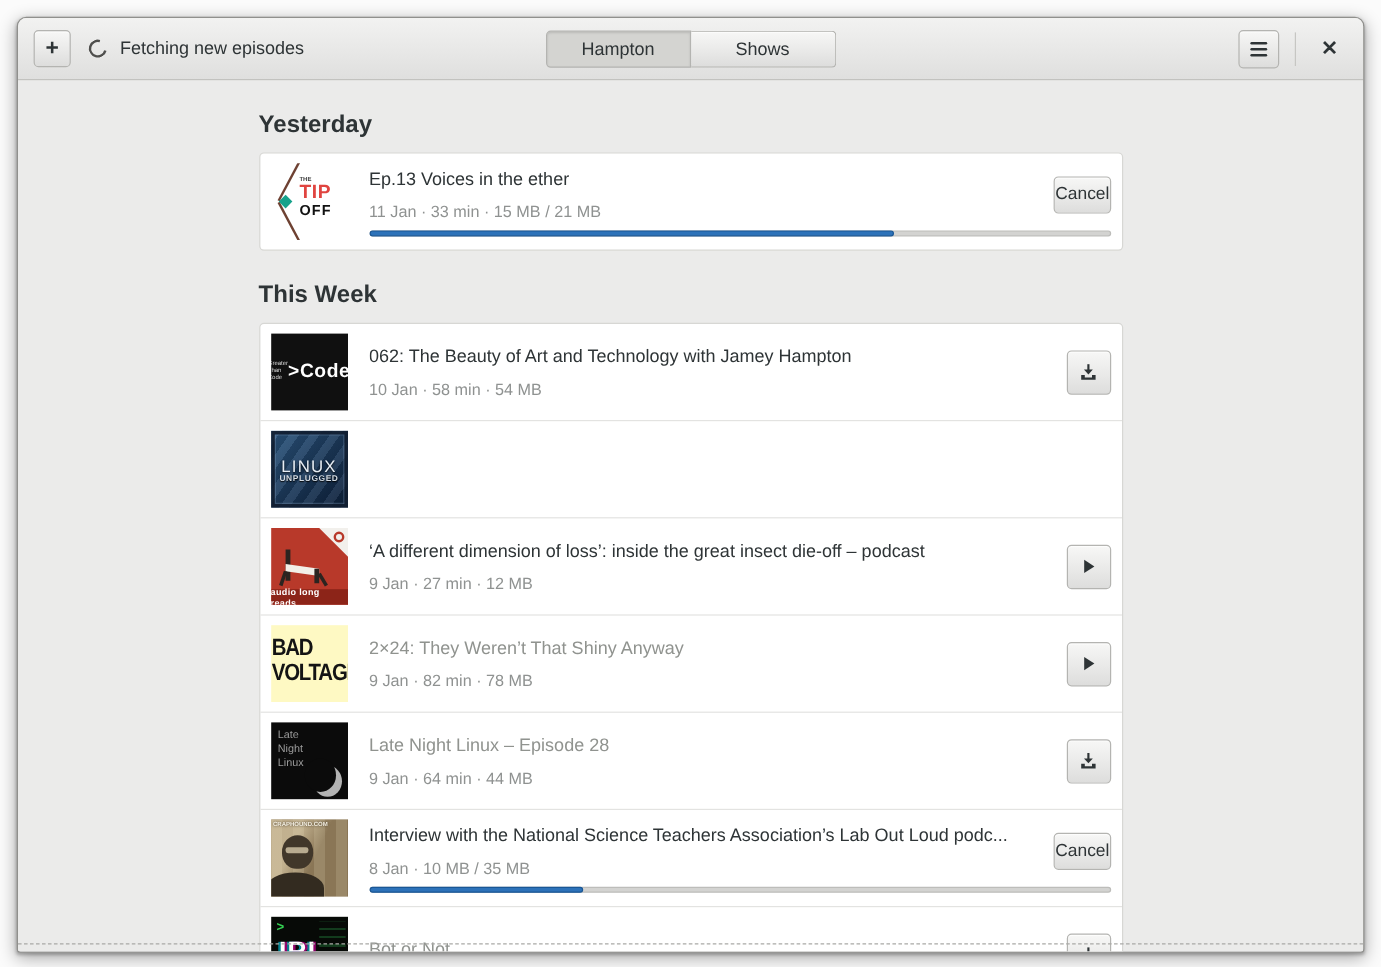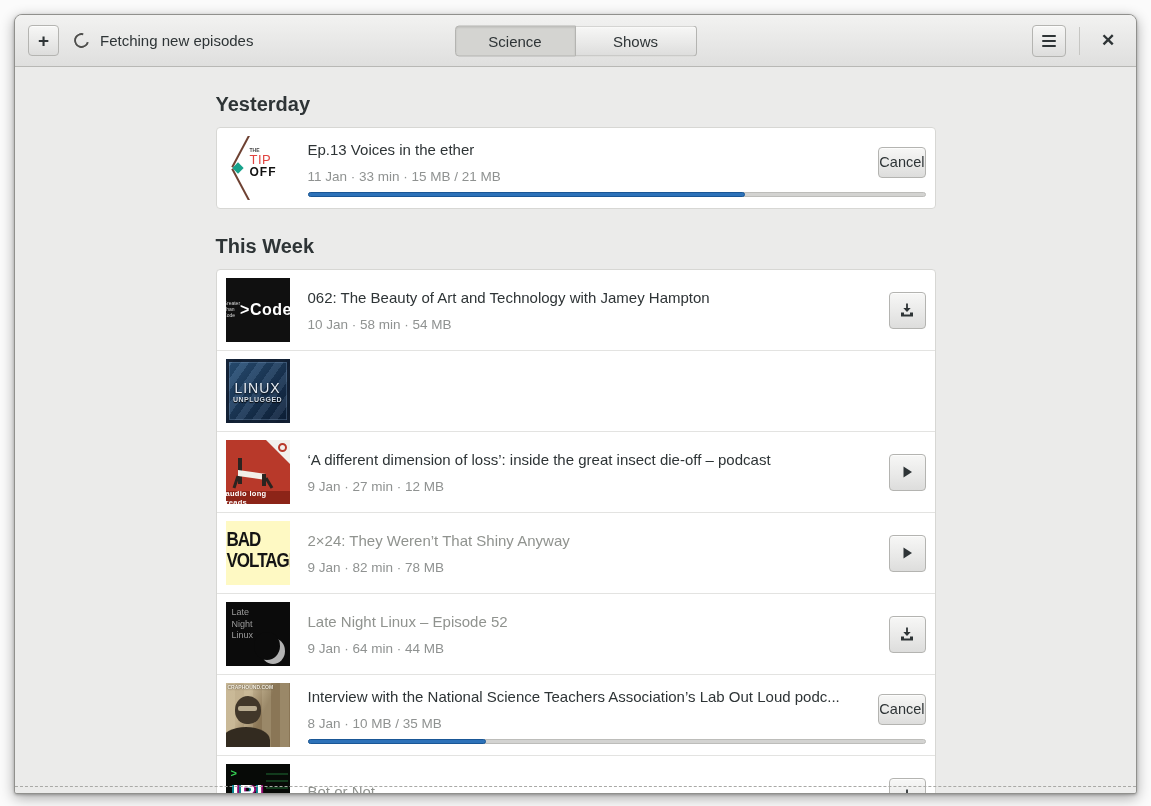--- a/index.html
+++ b/index.html
@@ -117,21 +117,21 @@
   
   .thumb { width:64px; height:64px; flex:0 0 64px; position:relative; overflow:hidden; }
   
   .thumb.tip-off { background:#fff; }
   .thumb.tip-off .ln { position:absolute; width:2px; height:46px; background:#6e4132; left:16px; }
   .thumb.tip-off .ln1 { top:-12px; transform:rotate(28deg); }
   .thumb.tip-off .ln2 { bottom:-12px; transform:rotate(-28deg); }
   .thumb.tip-off .diamond { position:absolute; left:8px; top:28px; width:8px; height:8px; background:#17a28b; transform:rotate(45deg); }
   .thumb.tip-off .txt { position:absolute; left:24px; top:12px; line-height:1; }
   .thumb.tip-off .t-the { font-size:5px; font-weight:bold; color:#444; }
-  .thumb.tip-off .t-tip { font-size:13px; font-weight:normal; color:#e04440; letter-spacing:.5px; }
+  .thumb.tip-off .t-tip { font-size:16px; font-weight:bold; color:#e04440; letter-spacing:.5px; }
   .thumb.tip-off .t-off { font-size:12px; font-weight:bold; color:#111; letter-spacing:1px; }
   
   .thumb.gtc { background:#101010; display:flex; flex-direction:row; align-items:center; justify-content:center; }
   .thumb.gtc .small { font-size:5px; color:#d8d8d8; margin-bottom:3px; }
   .thumb.gtc .big { font-size:16px; font-weight:bold; color:#fff; letter-spacing:.5px; }
   .thumb.gtc .rule { width:26px; height:2px; background:#4c4c4c; margin-top:4px; }
   
   .thumb.lup {
     background:
       repeating-linear-gradient(125deg, rgba(255,255,255,.07) 0 7px, rgba(0,0,0,.12) 7px 14px),
@@ -191,21 +191,21 @@
 <body>
 
 <div class="window">
 
   <header class="headerbar">
     <button class="btn add-btn">+</button>
     <span class="spinner"></span>
     <span class="status-text">Fetching new episodes</span>
 
     <div class="switcher">
-      <button class="toggle left active">Science</button>
+      <button class="toggle left active">Hampton</button>
       <button class="toggle right">Shows</button>
     </div>
 
     <div class="header-right">
       <button class="btn menu-btn">
         <span class="hamburger">
           <span></span>
             <span></span>
             <span></span>
         </span>
@@ -326,21 +326,21 @@
           <div class="episode-row">
       <div class="thumb lnl">
         <div class="l">Late</div>
         <div class="l">Night</div>
         <div class="l">Linux</div>
         <div class="moon"></div>
             </div>
       <div class="episode-main">
         <div class="episode-head">
           <div class="episode-text">
-            <div class="episode-title played">Late Night Linux – Episode 52</div>
+            <div class="episode-title played">Late Night Linux – Episode 28</div>
             <div class="episode-meta">9 Jan · 64 min · 44 MB</div>
           </div>
           <button class="btn icon-btn">
                   <svg class="gicon" width="16" height="16" viewBox="0 0 16 16">
   <rect x="7.1" y="1.5" width="1.8" height="5.2" fill="#2e3436"></rect>
   <polygon points="4.3,6 11.7,6 8,10" fill="#2e3436"></polygon>
   <path d="M2 10.5 L2 14.5 L14 14.5 L14 10.5 L11 10.5 L11 12.5 L5 12.5 L5 10.5 Z" fill="#2e3436"></path>
                   </svg>
                 </button>
         </div>

